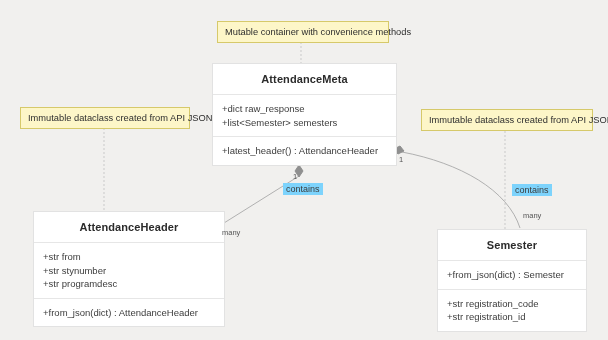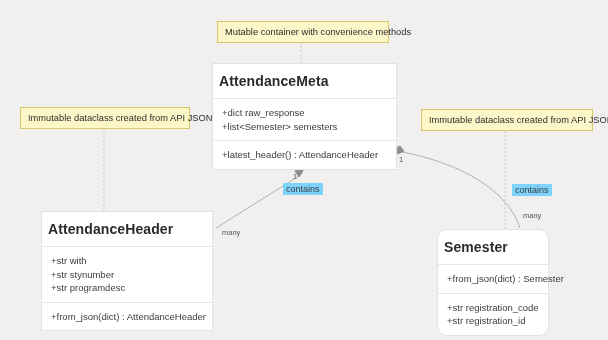--- a/index.html
+++ b/index.html
@@ -27,22 +27,23 @@
     height: 340px;
     pointer-events: none;
   }
   .cls {
     position: absolute;
     background: #ffffff;
     border: 1px solid #e2e2e2;
     box-sizing: border-box;
   }
   .cls-title {
+    text-align: center;
     font-weight: bold;
-    font-size: 14px;
+    font-size: 11px;
     color: #2b2b2b;
     padding: 9px 6px 9px 6px;
     letter-spacing: 0.1px;
   }
   .cls-sec {
     border-top: 1px solid #e6e6e6;
     padding: 7px 22px 7px 9px;
   }
   .cls-sec .row {
     font-size: 9.5px;
@@ -111,33 +112,33 @@
     <div class="cls-title">AttendanceMeta</div>
     <div class="cls-sec">
       <div class="row">+dict raw_response</div>
       <div class="row">+list&lt;Semester&gt; semesters</div>
     </div>
     <div class="cls-sec">
       <div class="row">+latest_header() : AttendanceHeader</div>
     </div>
   </div>
 
-  <div class="cls" style="left:33px; top:211px; width:172px;margin-left:8px;">
+  <div class="cls" style="left:33px; top:211px; width:192px;">
     <div class="cls-title">AttendanceHeader</div>
     <div class="cls-sec">
-      <div class="row">+str with</div>
+      <div class="row">+str from</div>
       <div class="row">+str stynumber</div>
       <div class="row">+str programdesc</div>
     </div>
     <div class="cls-sec">
       <div class="row">+from_json(dict) : AttendanceHeader</div>
     </div>
   </div>
 
-  <div class="cls" style="left:437px; top:229px; width:112px;border-radius:10px;">
+  <div class="cls" style="left:437px; top:229px; width:150px;">
     <div class="cls-title">Semester</div>
     <div class="cls-sec">
       <div class="row">+from_json(dict) : Semester</div>
     </div>
     <div class="cls-sec">
       <div class="row">+str registration_code</div>
       <div class="row">+str registration_id</div>
     </div>
   </div>
 

